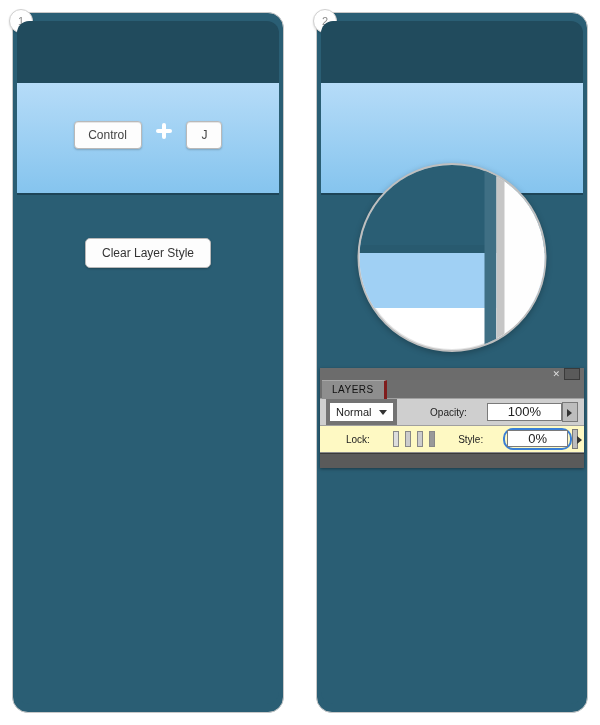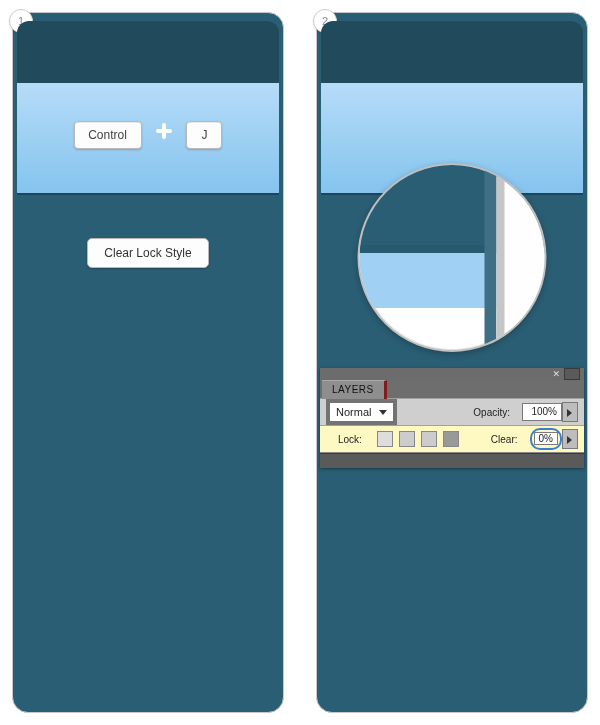--- a/index.html
+++ b/index.html
@@ -28,22 +28,22 @@
   
   .palette{position:absolute;left:3px;right:3px;top:355px;background:#7e7e7e;font-size:11px;color:#222;box-shadow:0 1px 3px rgba(0,0,0,.4);}
   .pal-topbar{height:12px;background:#6c6c6c;position:relative;}
   .pal-topbar .closex{position:absolute;right:24px;top:1px;color:#ddd;font-size:9px;}
   .pal-topbar .menu{position:absolute;right:4px;top:0;width:14px;height:10px;border:1px solid #3a3a3a;background:#5a5a5a;}
   .pal-tab{display:inline-block;background:#8e8e8e;border-top:1px solid #a9a9a9;border-right:3px solid #7f1d1d;height:18px;line-height:18px;padding:0 10px;font-size:10px;letter-spacing:.5px;color:#111;margin-left:2px;}
   .pal-tabs{background:#6e6e6e;height:18px;}
   .pal-row{background:#cfcfcf;height:26px;display:flex;align-items:center;border-top:1px solid #a0a0a0;border-bottom:1px solid #a0a0a0;padding:0 6px;}
   .select{background:#fff;border:4px solid #737373;height:18px;line-height:18px;font-size:11px;padding:0 22px 0 6px;position:relative;}
   .caret{position:absolute;right:6px;top:7px;border-left:4px solid transparent;border-right:4px solid transparent;border-top:5px solid #333;}
-  .pal-lbl{font-size:10px;margin:0 12px;}
-  .val-box{background:#fff;border:1px solid #7a7a7a;height:16px;line-height:16px;font-size:10px;padding:0 4px;min-width:30px;text-align:right;}
+  .pal-lbl{font-size:10px;margin:0 20px;}
+  .val-box{background:#fff;border:1px solid #7a7a7a;height:16px;line-height:16px;font-size:13px;padding:0 20px;min-width:30px;text-align:right;}
   .step-btn{width:14px;height:18px;background:#bdbdbd;border:1px solid #7a7a7a;position:relative;}
   .step-btn::before{content:"";position:absolute;left:4px;top:6px;border-top:4px solid transparent;border-bottom:4px solid transparent;border-left:5px solid #333;}
   .pal-row2{background:#fef9c3;height:26px;display:flex;align-items:center;border-bottom:1px solid #8a8a8a;padding:0 6px;}
   .lock-ico{width:14px;height:14px;border:1px solid #888;margin:0 3px;background:#ddd;}
   .circle-mark{border:2px solid #3a7fd5;border-radius:10px;padding:1px 2px;}
   .pal-body{background:#5a5a5a;height:14px;border-top:1px solid #3a3a3a;}
 </style>
 </head>
 <body>
 
@@ -60,21 +60,21 @@
       <span class="plus">
         <svg width="16" height="16" viewBox="0 0 16 16">
           <rect x="6" y="0" width="4" height="16" rx="2" fill="#ffffff"></rect>
           <rect x="0" y="6" width="16" height="4" rx="2" fill="#ffffff"></rect>
         </svg>
       </span>
       <span class="key small">J</span>
     </div>
 
     <div class="menu-row">
-      <span class="btn">Clear Lock Style</span>
+      <span class="btn">Clear Layer Style</span>
     </div>
   </div>
 
   <div class="panel right">
     <div class="step-badge">2</div>
     <div class="dark-top"></div>
     <div class="light-band"></div>
     <div class="dark-fill"></div>
 
     <div class="zoom">
@@ -102,21 +102,21 @@
         <span class="val-box">100%</span>
         <span class="step-btn"></span>
       </div>
       <div class="pal-row2">
         <span class="pal-lbl">Lock:</span>
         <span class="lock-ico"></span>
         <span class="lock-ico" style="background:#ccc"></span>
         <span class="lock-ico" style="background:#ccc"></span>
         <span class="lock-ico" style="background:#999"></span>
         <span style="flex:1"></span>
-        <span class="pal-lbl">Clear:</span>
+        <span class="pal-lbl">Style:</span>
         <span class="circle-mark">
           <span class="val-box">0%</span>
         </span>
         <span class="step-btn"></span>
       </div>
       <div class="pal-body"></div>
     </div>
   </div>
 
 </div>

